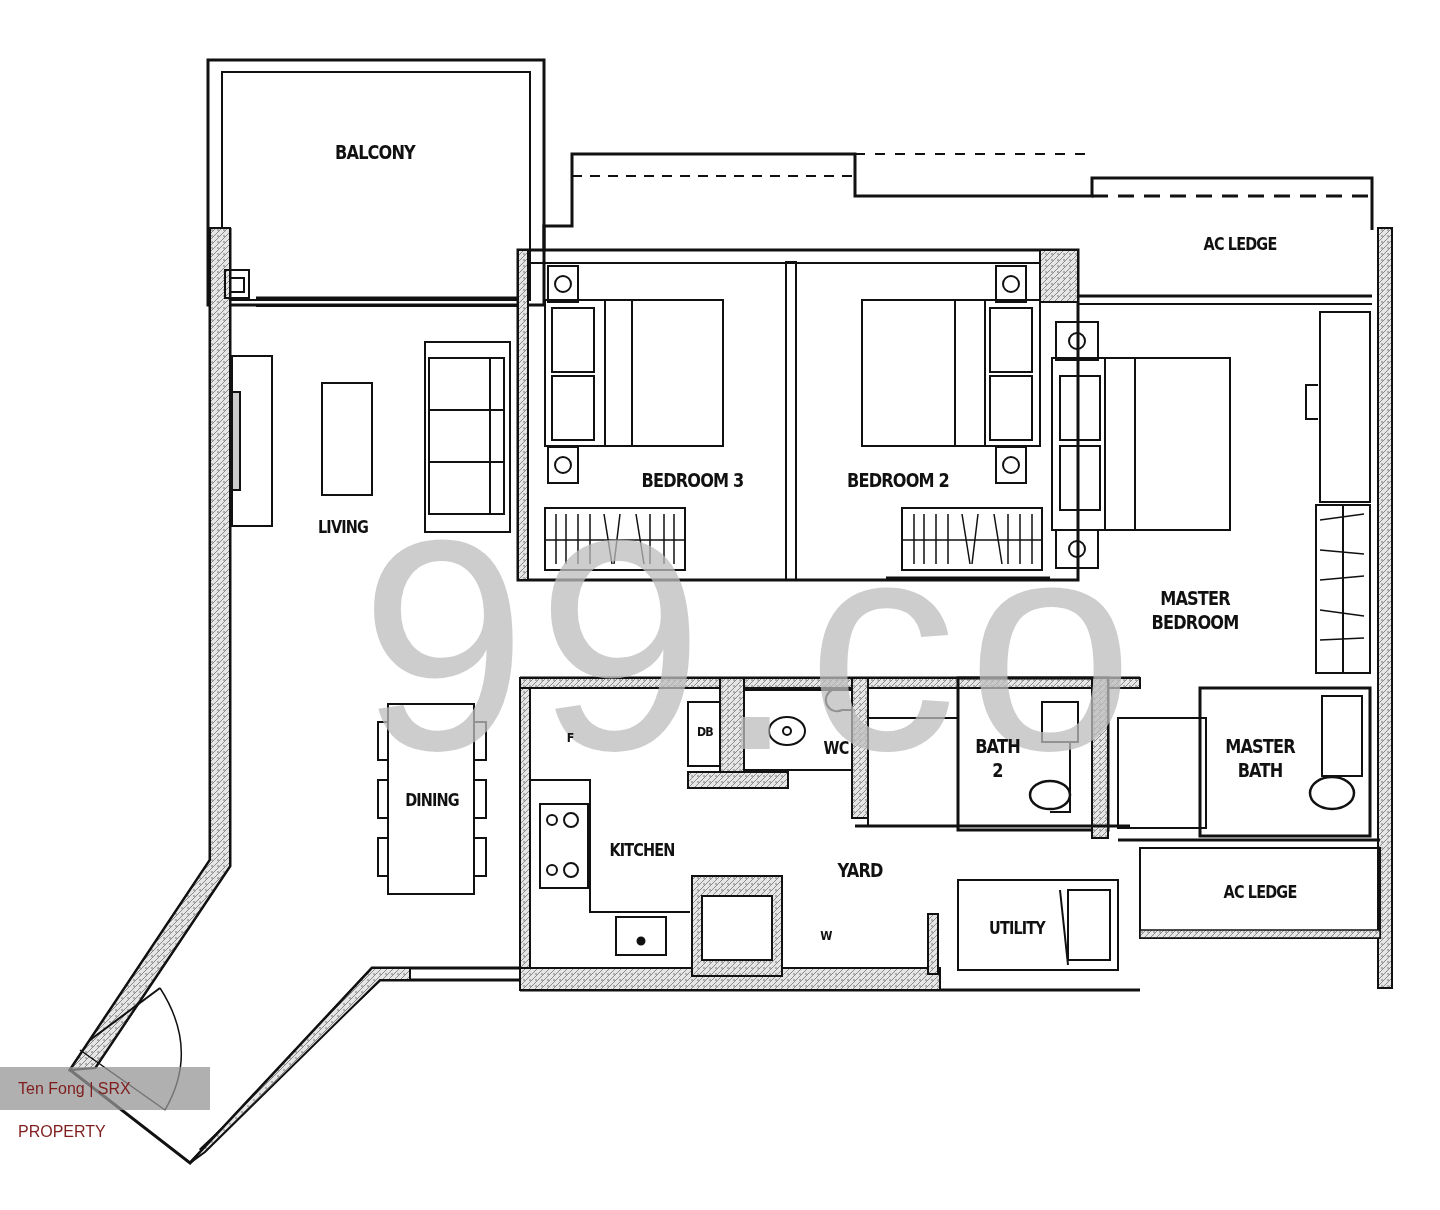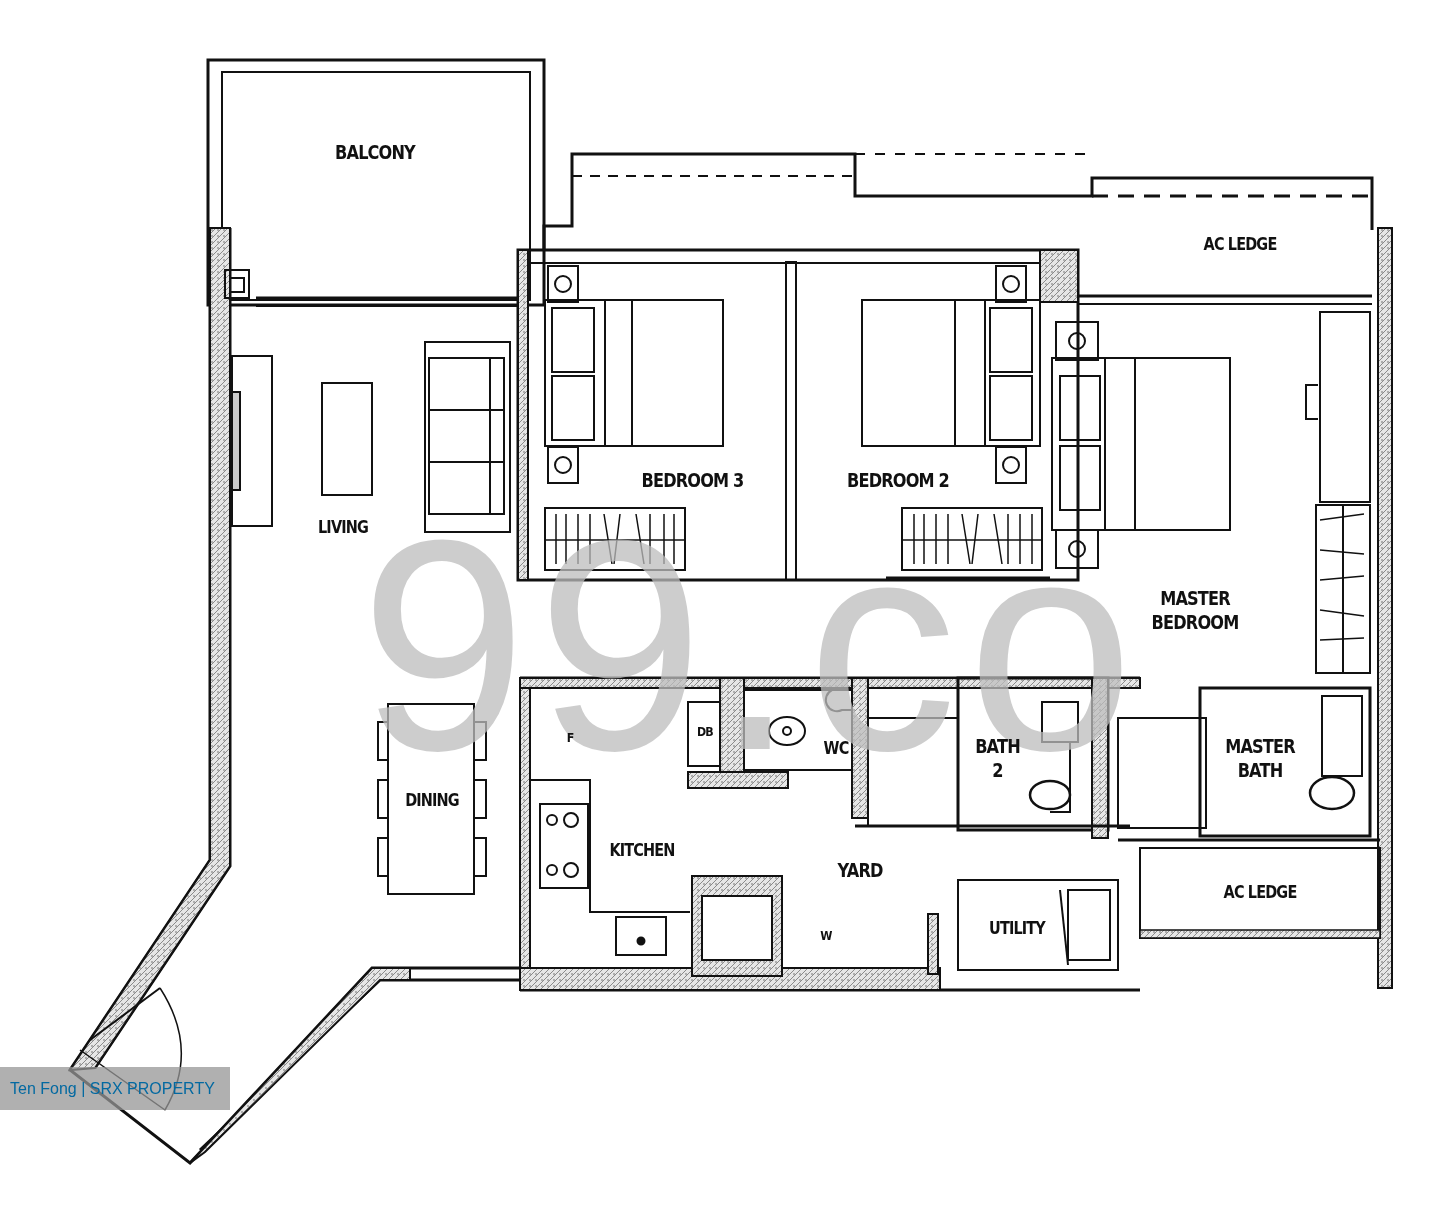--- a/index.html
+++ b/index.html
@@ -1,21 +1,21 @@
 <!DOCTYPE html>
 <html><head>
 <meta charset="utf-8">
 <style>
   html, body { margin:0; padding:0; background:#ffffff; }
   body { width:1440px; height:1210px; position:relative; overflow:hidden; font-family:"Liberation Sans", sans-serif; }
   #plan { position:absolute; left:0; top:0; width:1440px; height:1210px; }
   .room-label { position:absolute; font-family:"DejaVu Sans", sans-serif; font-weight:bold; color:#111; font-size:19px; letter-spacing:-1px; text-align:center; line-height:24px; transform:scaleX(0.85); transform-origin:center; white-space:nowrap; }
   .small-label { font-size:17px; }
   .watermark { position:absolute; color:#bdbdbd; font-family:"Liberation Sans", sans-serif; font-size:300px; line-height:1; opacity:0.75; pointer-events:none; white-space:nowrap; letter-spacing:10px;text-align:center; }
-  .credit { position:absolute; left:0; top:1067px; width:230px; height:43px; background:rgba(150,150,150,0.75); color:#0369a1; font-family:"Liberation Sans", sans-serif; font-size:16px; line-height:43px; padding-left:10px; box-sizing:border-box; }
+  .credit { position:absolute; left:0; top:1067px; width:210px; height:43px; background:rgba(150,150,150,0.75); color:#7f1d1d; font-family:"Liberation Sans", sans-serif; font-size:16px; line-height:43px; padding-left:18px; box-sizing:border-box; }
 </style>
 </head>
 <body>
 
 <svg id="plan" viewBox="0 0 1440 1210" xmlns="http://www.w3.org/2000/svg">
   <defs>
     <pattern id="hatch" width="6" height="6" patternUnits="userSpaceOnUse">
       <rect width="6" height="6" fill="#e6e6e6"></rect>
       <path d="M0 6 L6 0" stroke="#8a8a8a" stroke-width="1"></path>
       <circle cx="2" cy="2" r="0.8" fill="#666"></circle>

